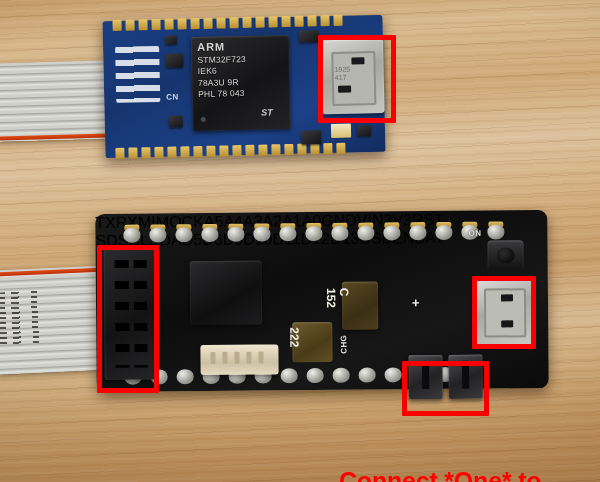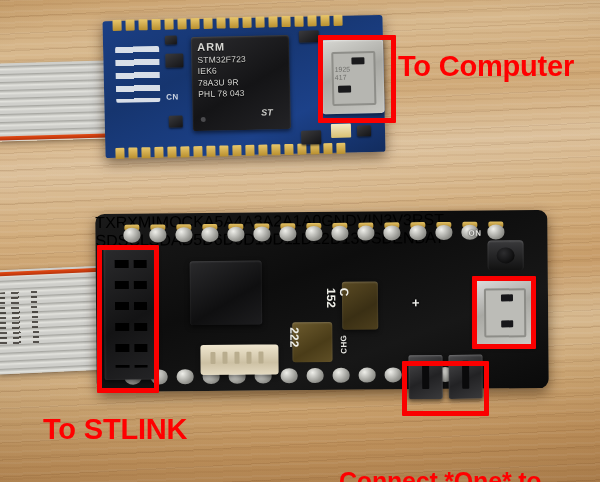--- a/index.html
+++ b/index.html
@@ -413,22 +413,20 @@
     <div class="batt" style="left:352px;top:144px;width:34px;height:44px;">
         <i></i>
       </div>
   </div>
 
   <div class="hl" style="left:318px;top:35px;width:78px;height:88px;"></div>
   <div class="hl" style="left:97px;top:245px;width:62px;height:148px;"></div>
   <div class="hl" style="left:472px;top:276px;width:64px;height:73px;"></div>
   <div class="hl" style="left:402px;top:361px;width:87px;height:55px;"></div>
 
-  <div class="lbl" id="label-computer">To Computer</div>
-
-  <div class="lbl" id="label-stlink">To STLINK</div>
+
 
   <div class="lbl" id="label-power">
     <span>Connect *One* to</span>
     
   </div>
 
 </div>
 
 </body></html>

